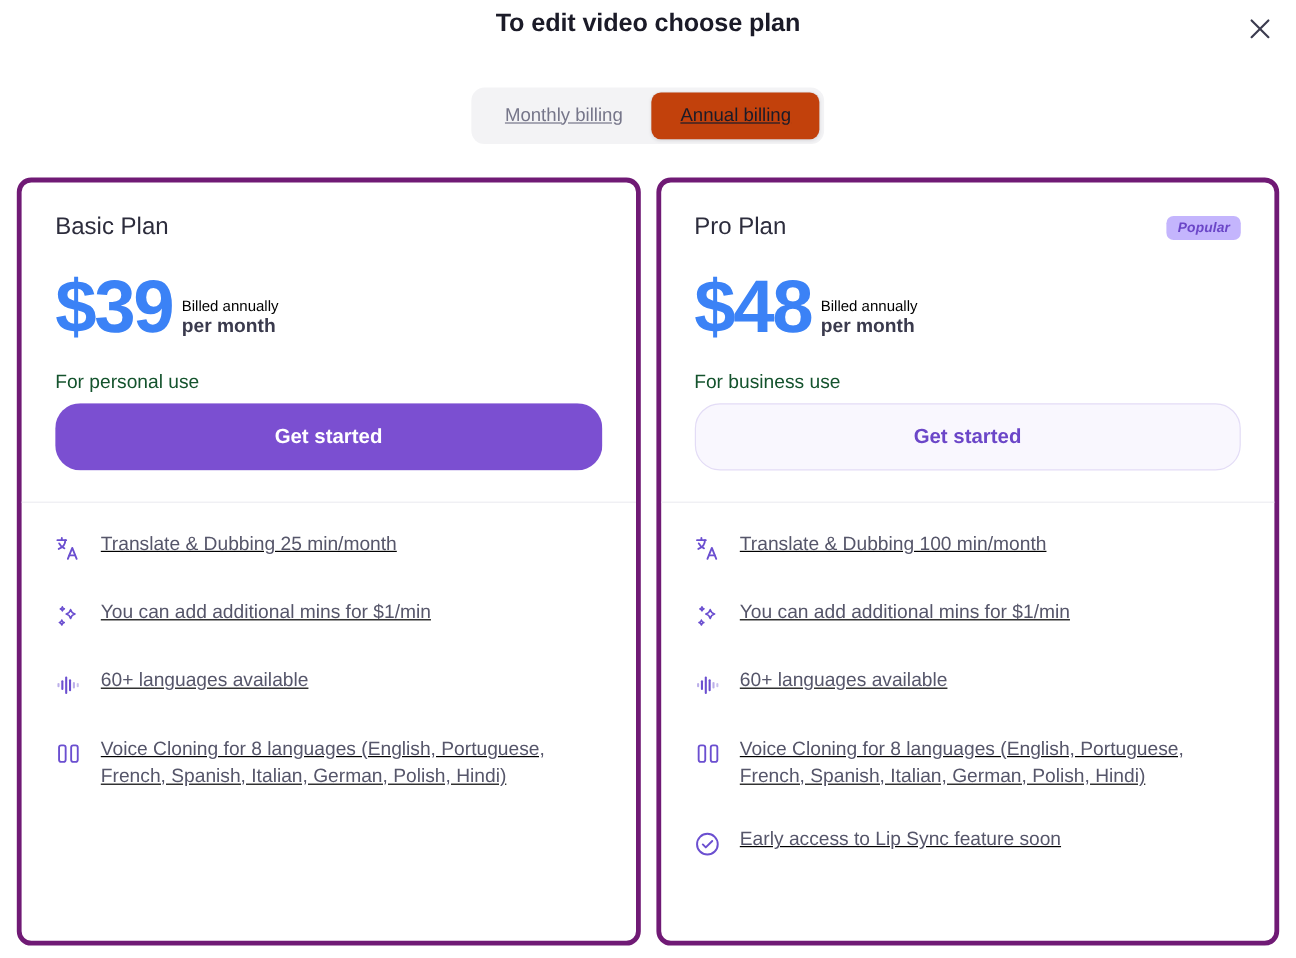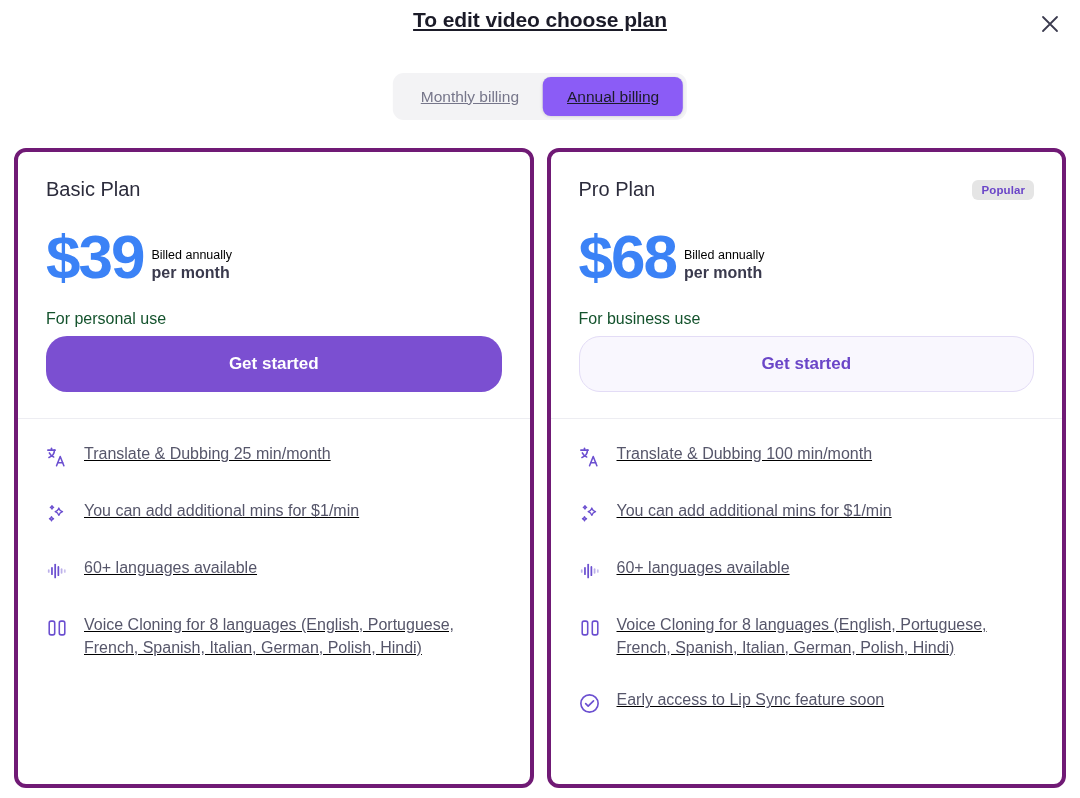--- a/index.html
+++ b/index.html
@@ -21,21 +21,20 @@
   .modal-title {
     position: absolute;
     top: 8px;
     left: 0;
     width: 1080px;
     text-align: center;
     font-size: 21px;
     font-weight: 700;
     color: #1b1b28;
     letter-spacing: -0.1px;
-    text-decoration: underline;
   }
   .close-btn {
     position: absolute;
     top: 8px;
     right: 14px;
     width: 32px;
     height: 32px;
     display: flex;
     align-items: center;
     justify-content: center;
@@ -63,21 +62,21 @@
     align-items: center;
     justify-content: center;
     font-size: 15.5px;
     color: #76768a;
     border-radius: 8px;
     cursor: pointer;
     white-space: nowrap;
     text-decoration: underline;
   }
   .toggle-opt.active {
-    background: #8b5cf6;
+    background: #c2410c;
     color: #1b1b28;
     box-shadow: 0 1px 3px rgba(16,16,40,0.10), 0 0 0 0.5px rgba(16,16,40,0.04);
   }
 
   
   .cards {
     position: absolute;
     top: 148px;
     left: 14px;
     width: 1052px;
@@ -101,28 +100,29 @@
     display: flex;
     align-items: flex-start;
     justify-content: space-between;
   }
   .plan-name {
     font-size: 20px;
     font-weight: 400;
     color: #2c2c3c;
   }
   .popular-badge {
-    background: #e5e5e5;
+    background: #c4b5fd;
     color: #6b46c8;
     font-size: 11.5px;
     font-weight: 700;
     padding: 4px 9px;
     border-radius: 6px;
     letter-spacing: 0.1px;
     margin-top: 2px;
+    font-style: italic;
   }
   .price-row {
     display: flex;
     align-items: flex-end;
     margin-top: 22px;
     height: 62px;
   }
   .price-amount {
     font-size: 62px;
     font-weight: 700;
@@ -299,21 +299,21 @@
       </div>
     </div>
 
     <div class="card">
       <div class="card-top">
         <div class="plan-head">
           <div class="plan-name">Pro Plan</div>
           <div class="popular-badge">Popular</div>
         </div>
         <div class="price-row">
-          <div class="price-amount">$68</div>
+          <div class="price-amount">$48</div>
           <div class="price-meta">
             <div class="billed-note">Billed annually</div>
             <div class="per-month">per month</div>
           </div>
         </div>
         <div class="use-note">For business use</div>
         <div class="cta secondary">Get started</div>
       </div>
       <div class="divider"></div>
       <div class="features">

